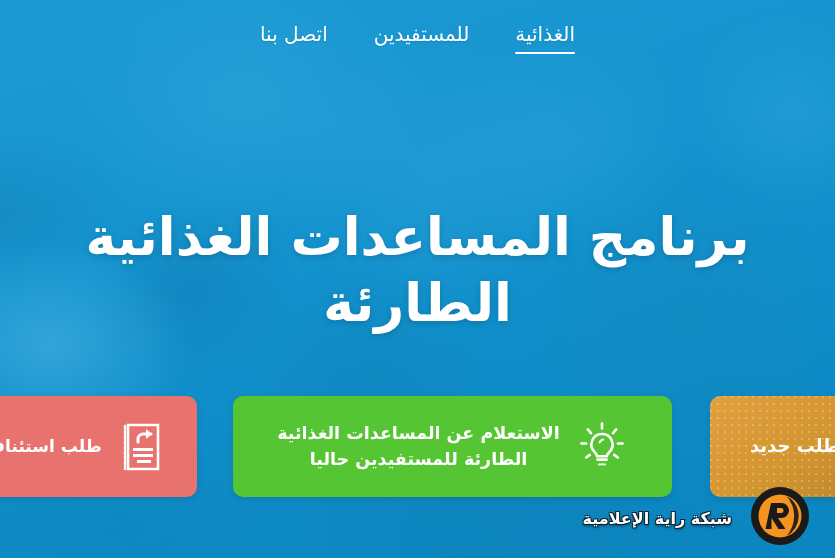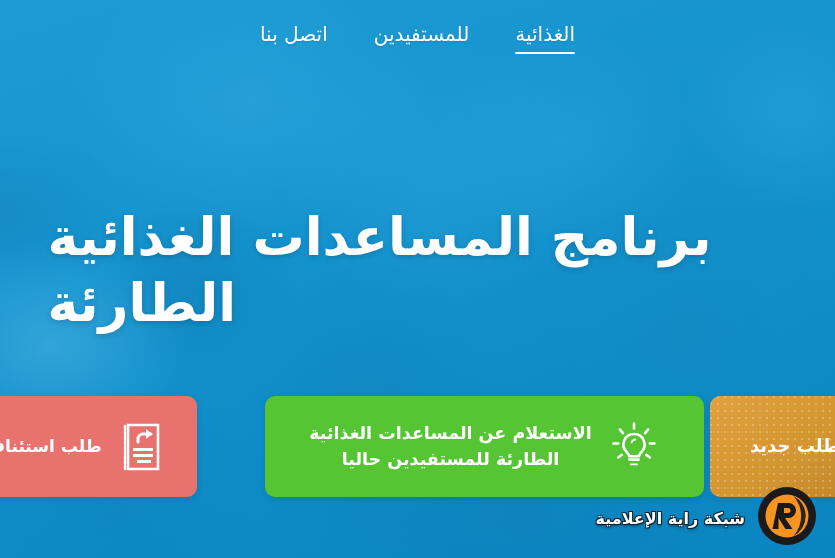--- a/index.html
+++ b/index.html
@@ -84,21 +84,21 @@
     background: #ffffff;
     border-radius: 1px;
   }
 
   
   .hero {
     position: absolute;
     top: 205px;
     left: 0;
     width: 835px;
-    text-align: left;
+    text-align: center;
     z-index: 4;
   }
   .hero-title {
     color: #ffffff;
     font-size: 52px;
     font-weight: bold;
     line-height: 1.26;
     letter-spacing: 0;
     margin: 0 auto;
     max-width: 740px;
@@ -143,21 +143,20 @@
     background: #e8736e;
     border-radius: 0 10px 10px 0;
     padding-right: 6px;
   }
   
   .card-inquiry {
     left: 233px;
     width: 439px;
     background: #55c533;
     border-radius: 10px;
-    margin-left: 32px;
   }
   .card-inquiry .card-label { font-size: 17.5px; }
   
   .card-new {
     left: 710px;
     width: 170px;
     background:
       radial-gradient(circle at 1px 1px, rgba(255,255,255,0.24) 1px, rgba(255,255,255,0) 1.6px) 0 0/7px 7px,
       linear-gradient(145deg, #e2a03f 0%, #d39530 55%, #bd8329 100%);
     border-radius: 10px 0 0 10px;
@@ -167,26 +166,26 @@
   .card-icon {
     flex: 0 0 auto;
     display: flex;
     align-items: center;
     justify-content: center;
   }
 
   
   .watermark {
     position: absolute;
-    right: 16px;
+    right: 23px;
     bottom: 6px;
     display: flex;
     flex-direction: row;
     align-items: center;
-    gap: 10px;
+    gap: 16px;
     z-index: 8;
   }
   .watermark-text {
     color: #ffffff;
     font-size: 16px;
     font-weight: bold;
     white-space: nowrap;
     text-shadow:
       -1px -1px 0 #12222c, 1px -1px 0 #12222c,
       -1px  1px 0 #12222c, 1px  1px 0 #12222c,

